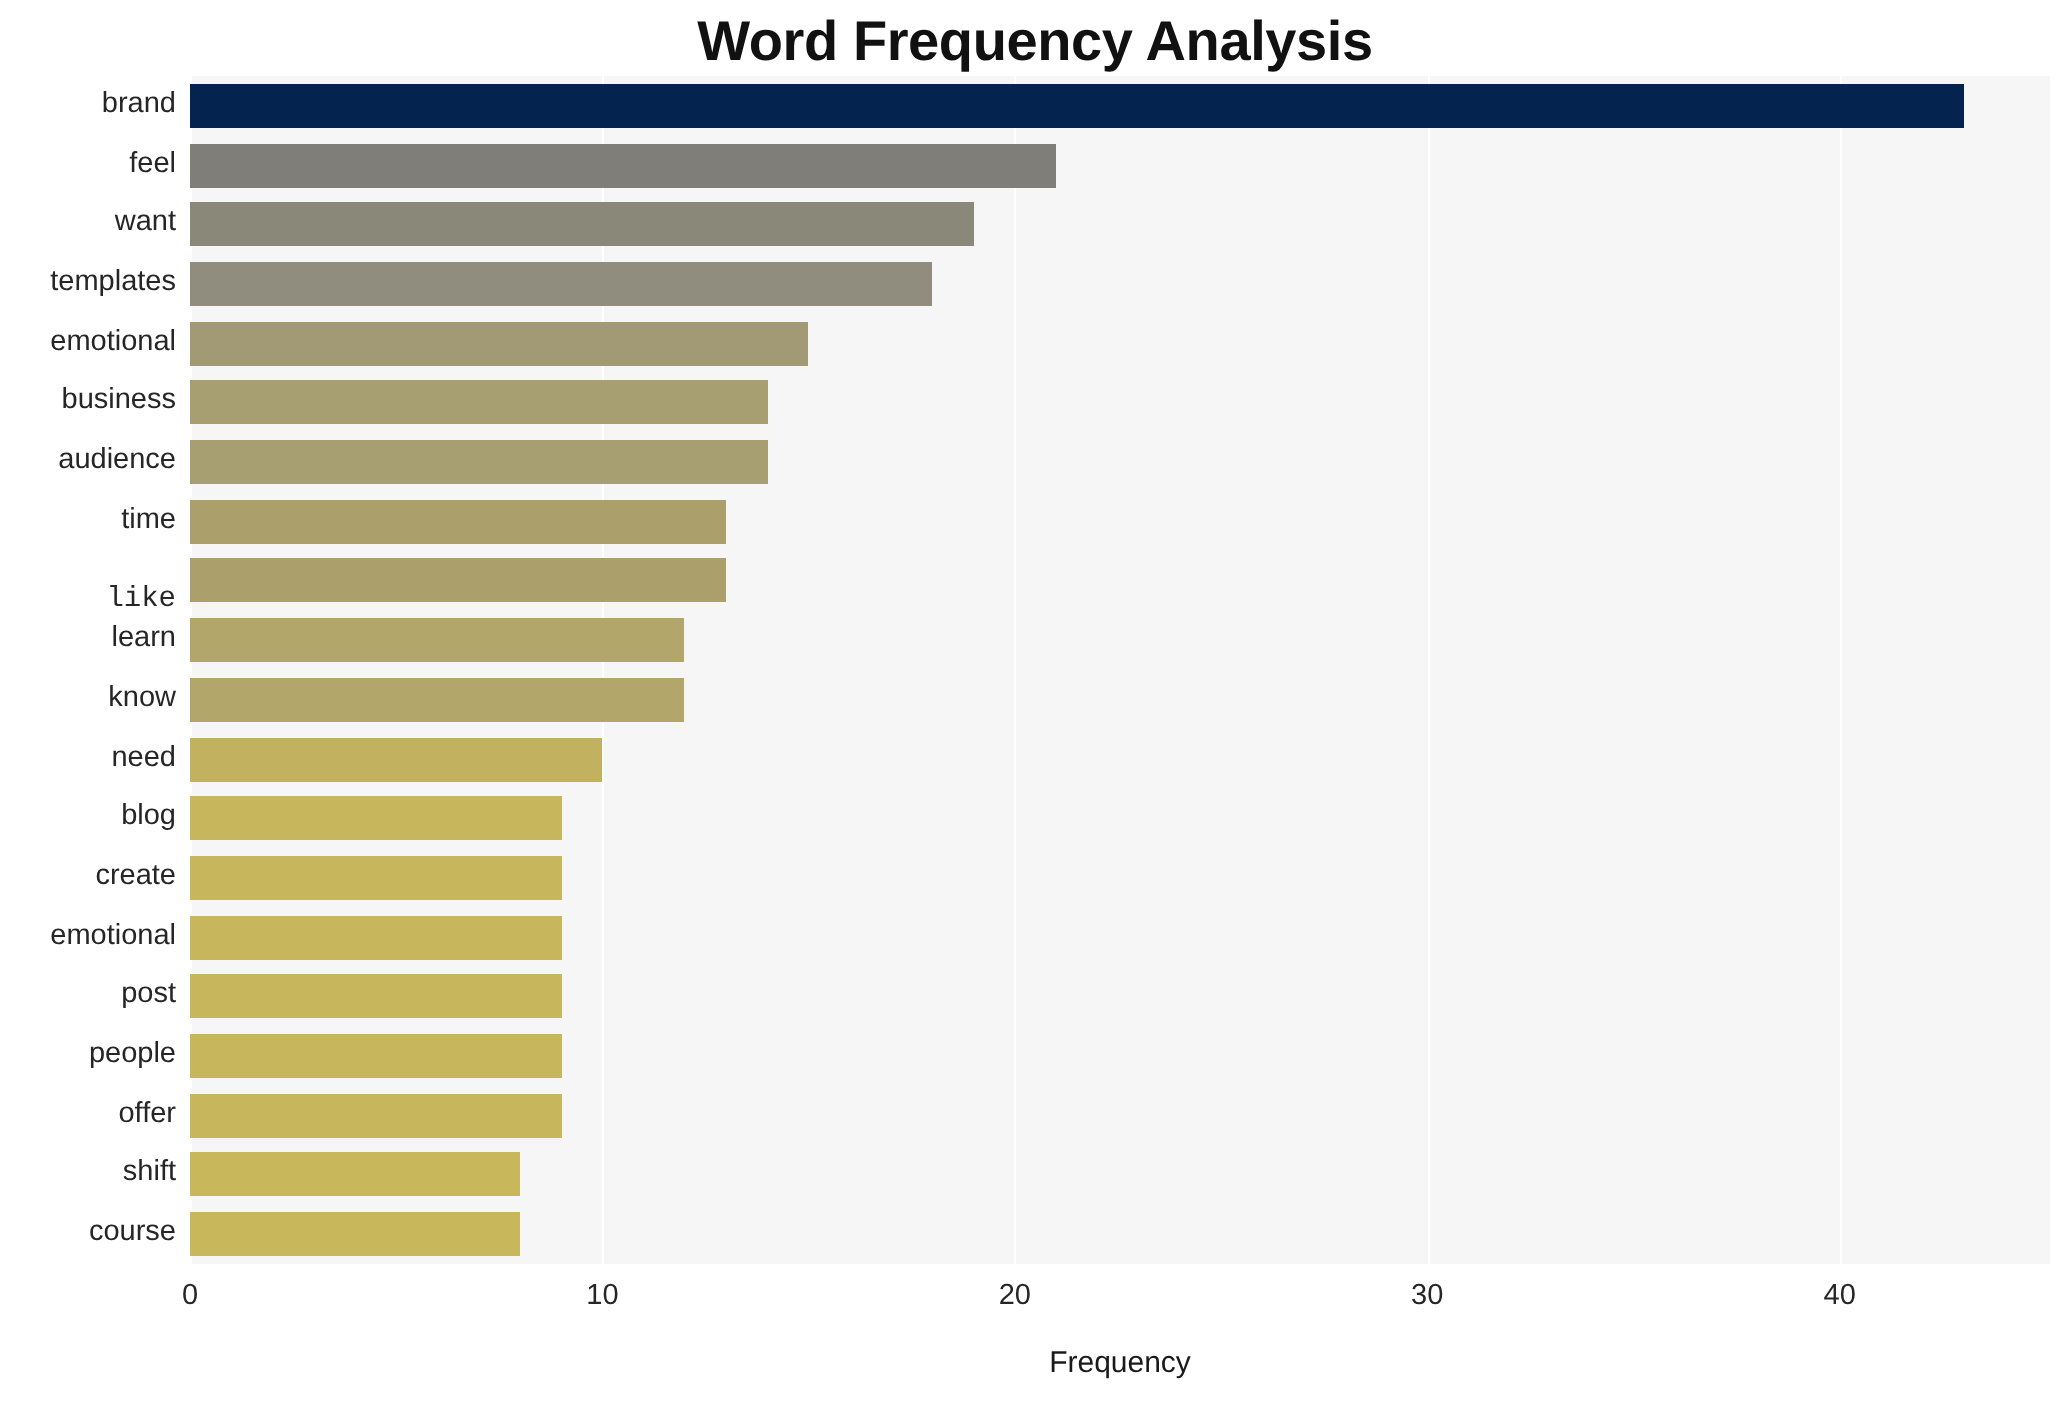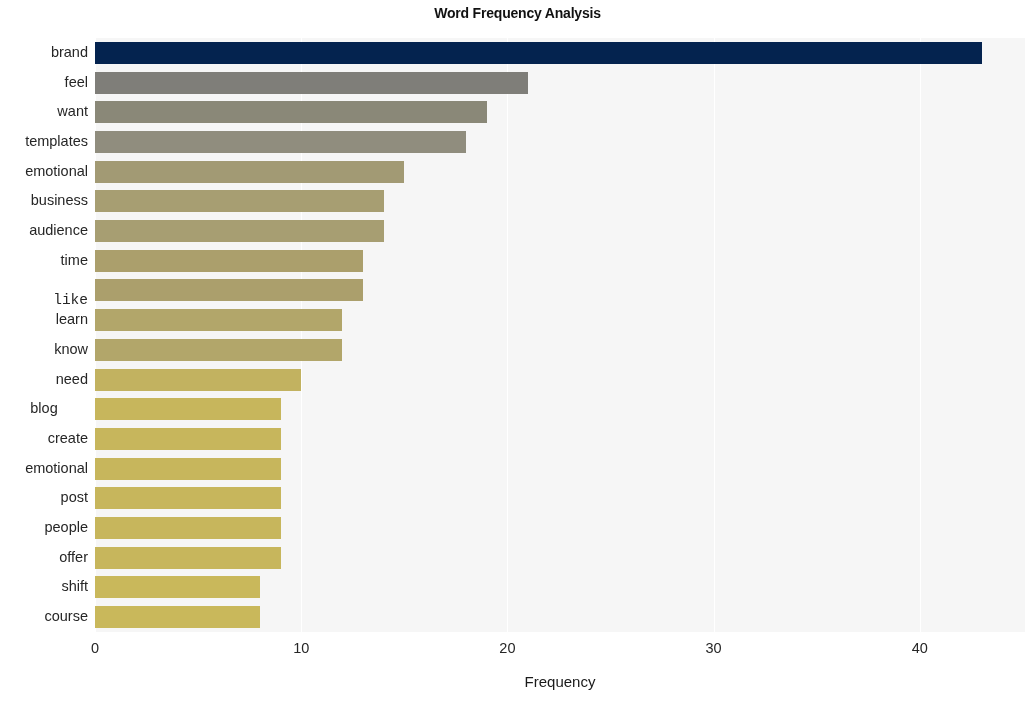--- a/index.html
+++ b/index.html
@@ -19,21 +19,21 @@
     left: 0; top: 0;
     width: 1035px;
     height: 701px;
   }
   #chart-title {
     position: absolute;
     left: 0;
     top: 5px;
     width: 1035px;
     text-align: center;
-    font-size: 14px;
+    font-size: 28px;
     font-weight: bold;
     color: #111111;
     letter-spacing: -0.2px;
   }
   #plot-area {
     position: absolute;
     left: 95px;
     top: 38px;
     width: 930px;
     height: 594px;
@@ -185,21 +185,21 @@
       <div class="ytick-label" style="top: 66.25px;">want</div>
       <div class="ytick-label" style="top: 95.95px;">templates</div>
       <div class="ytick-label" style="top: 125.65px; padding-left: 24px;">emotional</div>
       <div class="ytick-label" style="top: 155.35px;">business</div>
       <div class="ytick-label" style="top: 185.05px; padding-left: 20px;">audience</div>
       <div class="ytick-label" style="top: 214.75px;">time</div>
       <div class="ytick-label" style="top: 255px; font-family: Liberation Mono, monospace;">like</div>
       <div class="ytick-label" style="top: 274.15px;">learn</div>
       <div class="ytick-label" style="top: 303.85px;">know</div>
       <div class="ytick-label" style="top: 333.55px; padding-left: 40px;">need</div>
-      <div class="ytick-label" style="top: 363.25px; text-align: center;">blog</div>
+      <div class="ytick-label" style="top: 363.25px;">blog</div>
       <div class="ytick-label" style="top: 392.95px;">create</div>
       <div class="ytick-label" style="top: 422.65px;">emotional</div>
       <div class="ytick-label" style="top: 452.35px;">post</div>
       <div class="ytick-label" style="top: 482.05px;">people</div>
       <div class="ytick-label" style="top: 511.75px;">offer</div>
       <div class="ytick-label" style="top: 541.45px;">shift</div>
       <div class="ytick-label" style="top: 571.15px;">course</div>
     </div>
 
   <div id="xtick-labels">

